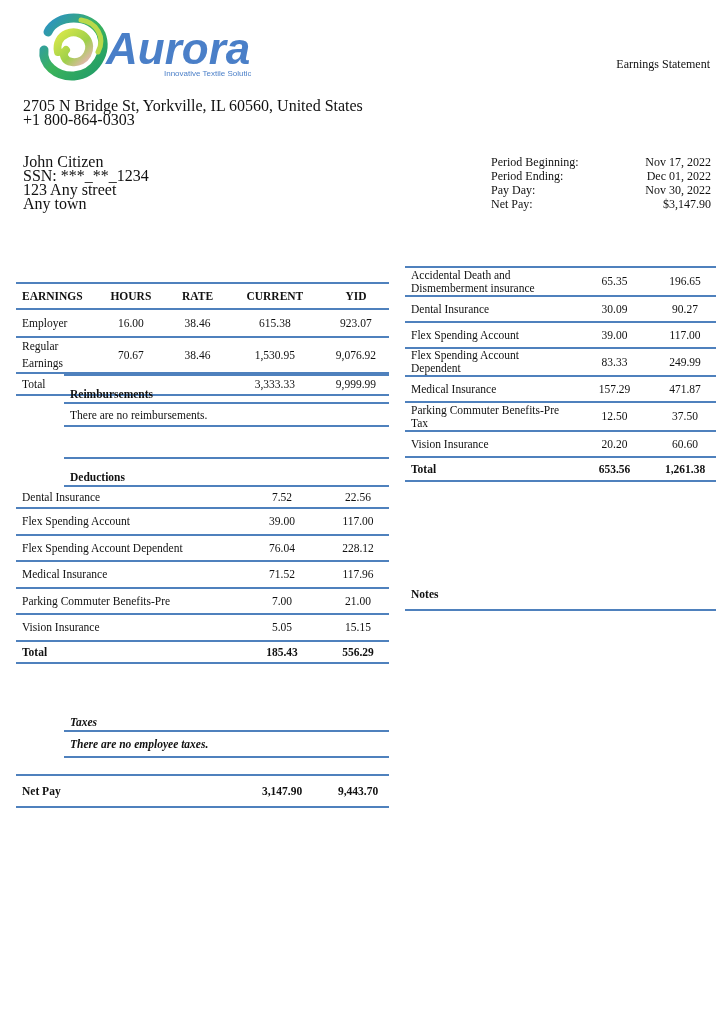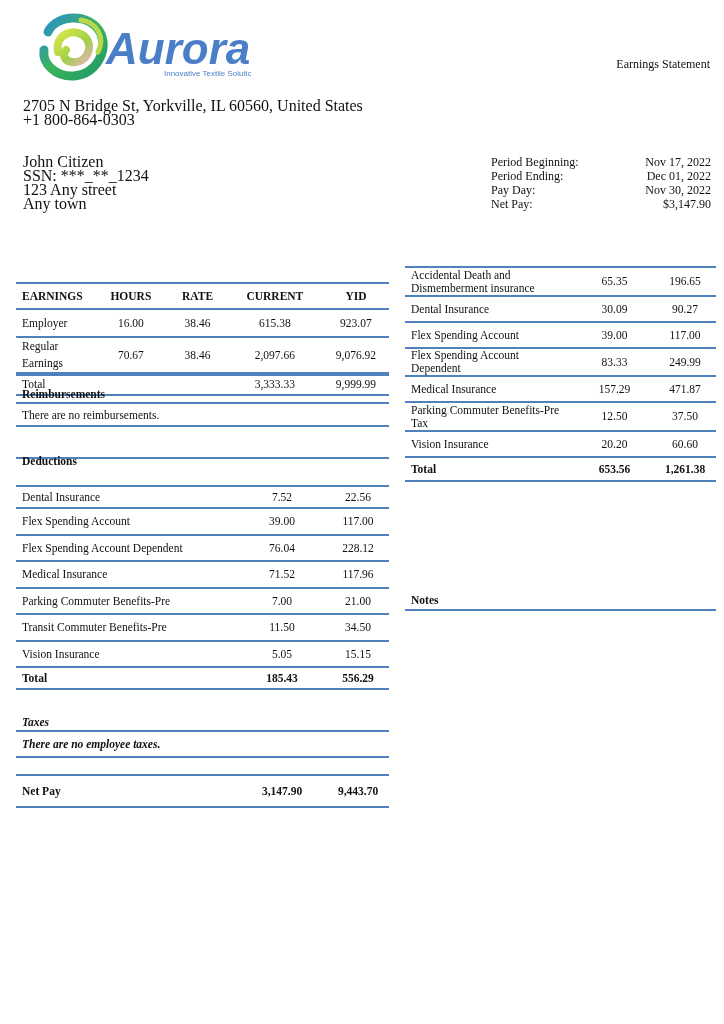--- a/index.html
+++ b/index.html
@@ -28,28 +28,28 @@
   
   #earnings { top: 266px; margin-top: 16px; }
   #earnings table { border-top: 2px solid #4f81bd; }
   #earnings tr { border-bottom: 2px solid #4f81bd; }
   #earnings .h { height: 26px; }
   #earnings .r1 { height: 28px; }
   #earnings .r2 { height: 14px; line-height: 17px; }
   #earnings .r3 { height: 22px; }
 
   .section-head { font-weight: bold; padding-left: 6px; }
-  .sec-line { border-bottom: 2px solid #4f81bd; }
+  .sec-line { border-bottom: 2px solid #4f81bd; margin-left: 48px; }
 
   #reimb { top: 374px; }
   #reimb .head { height: 30px; display: flex; align-items: flex-end; padding-bottom: 2px; border-top: 2px solid #4f81bd; }
   #reimb .msg { height: 23px; display: flex; align-items: center; padding-left: 6px; }
 
   #deductions { top: 457px; }
-  #deductions .head { height: 30px; display: flex; align-items: flex-end; padding-bottom: 18px; border-top: 2px solid #4f81bd; }
+  #deductions .head { height: 30px; display: flex; align-items: flex-end; padding-bottom: 2px; border-top: 2px solid #4f81bd; }
   #deductions tr { border-bottom: 2px solid #4f81bd; }
   #deductions tr td { height: 26.5px; }
   #deductions tr.first td { height: 21px; }
   #deductions tr.total td { height: 22px; font-weight: bold; }
 
   #taxes { top: 714px; font-style: italic; }
   #taxes .head { height: 18px; display: flex; align-items: flex-end; padding-bottom: 2px; }
   #taxes .msg { height: 26px; display: flex; align-items: center; padding-left: 6px; font-weight: bold; }
 
   #netpay { top: 774px; }
@@ -60,21 +60,21 @@
   
   #employer { top: 266px; }
   #employer table { border-top: 2px solid #4f81bd; }
   #employer tr { border-bottom: 2px solid #4f81bd; }
   #employer tr.h td { height: 26px; font-weight: bold; }
   #employer tr td { height: 26px; line-height: 13px; }
   #employer tr.tall td { height: 29px; }
   #employer tr.total td { font-weight: bold; height: 24px; }
 
   #notes { top: 592px; }
-  #notes .head { height: 19px; display: flex; align-items: flex-end; padding-bottom: 3px; border-bottom: 2px solid #4f81bd; }
+  #notes .head { height: 19px; display: flex; align-items: flex-end; padding-bottom: 9px; border-bottom: 2px solid #4f81bd; }
 </style>
 </head>
 <body>
 
 <div class="logo">
   <svg viewBox="0 0 215 70">
     <defs>
       <linearGradient id="g1" x1="0" y1="0" x2="1" y2="1">
         <stop offset="0" stop-color="#2a8fd0"></stop>
         <stop offset="0.5" stop-color="#3bb35a"></stop>
@@ -141,21 +141,21 @@
       <td>Employer</td>
       <td class="num">16.00</td>
       <td class="num">38.46</td>
       <td class="num">615.38</td>
       <td class="num">923.07</td>
     </tr>
     <tr class="r2">
       <td style="width:70px">Regular Earnings</td>
       <td class="num">70.67</td>
       <td class="num">38.46</td>
-      <td class="num">2,097.66</td>
+      <td class="num">1,530.95</td>
       <td class="num">9,076.92</td>
     </tr>
     <tr class="r3">
       <td>Total</td>
       <td></td>
       <td></td>
       <td class="num">3,333.33</td>
       <td class="num">9,999.99</td>
     </tr>
   </tbody>
@@ -190,25 +190,20 @@
           <td>Medical Insurance</td>
           <td class="num">71.52</td>
           <td class="num">117.96</td>
         </tr>
     <tr>
           <td>Parking Commuter Benefits-Pre</td>
           <td class="num">7.00</td>
           <td class="num">21.00</td>
         </tr>
     <tr>
-          <td>Transit Commuter Benefits-Pre</td>
-          <td class="num">11.50</td>
-          <td class="num">34.50</td>
-        </tr>
-    <tr>
           <td>Vision Insurance</td>
           <td class="num">5.05</td>
           <td class="num">15.15</td>
         </tr>
     <tr class="total">
           <td>Total</td>
           <td class="num">185.43</td>
           <td class="num">556.29</td>
         </tr>
   </tbody>

